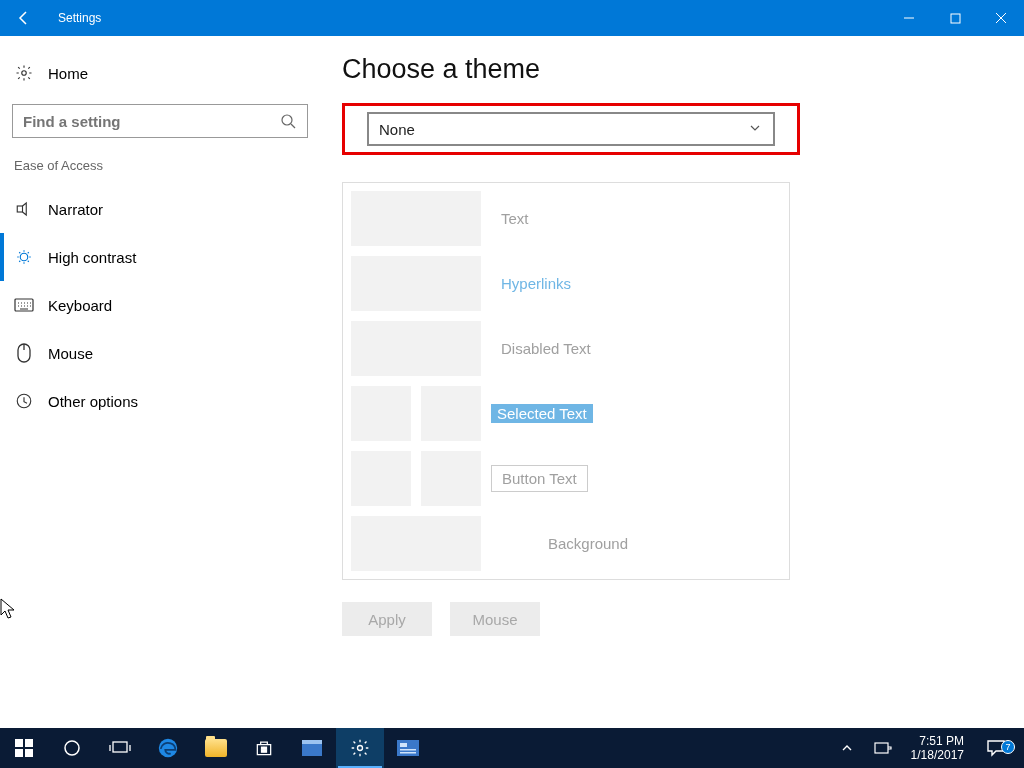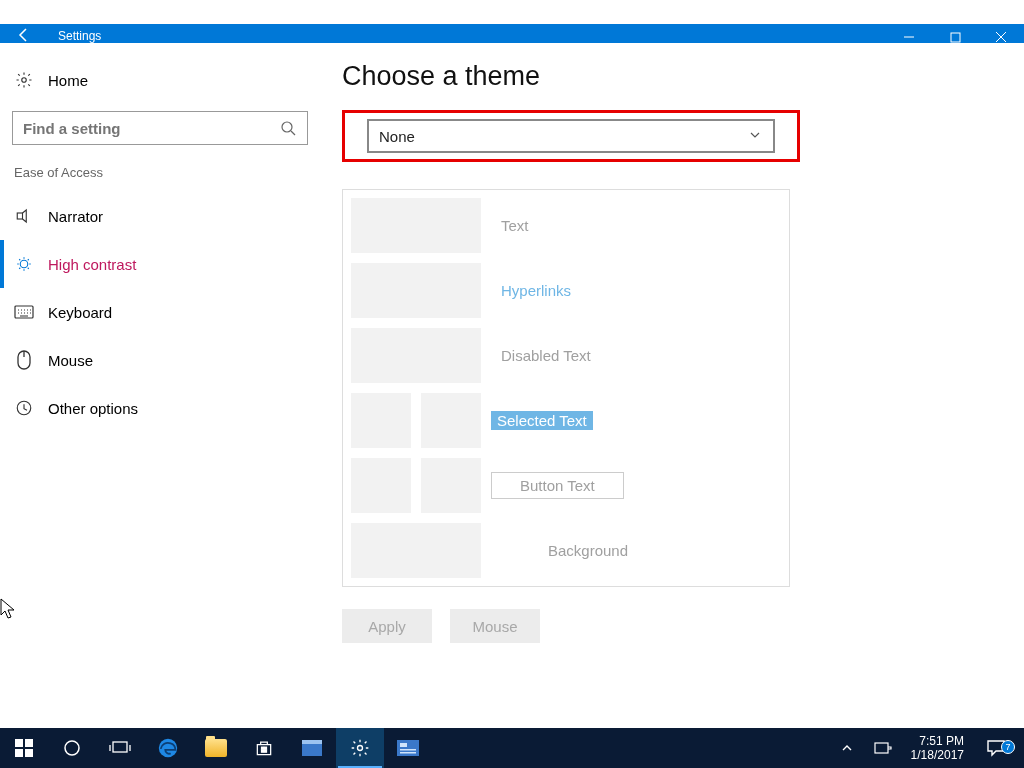--- a/index.html
+++ b/index.html
@@ -1,19 +1,19 @@
 <!DOCTYPE html>
 <html><head>
 <meta charset="utf-8">
 <style>
   * { margin: 0; padding: 0; box-sizing: border-box; font-family: "Segoe UI", Arial, sans-serif; }
   html, body { width: 1024px; height: 768px; overflow: hidden; background: #fff; }
 
   
-  .titlebar { height: 19px; background: #0078d7; color: #fff; display: flex; align-items: flex-end; margin-top: 24px; }
+  .titlebar { height: 36px; background: #0078d7; color: #fff; display: flex; align-items: center; }
   .titlebar .back { width: 48px; display:flex; align-items:center; justify-content:center; }
   .titlebar .title { flex: 1; display:flex; align-items:center; font-size: 12px; padding-left: 10px; }
   .titlebar .wbtn { width: 46px; display:flex; align-items:center; justify-content:center; }
   .titlebar svg { stroke:#fff; fill:none; }
 
   
   .content { display:flex; height: calc(768px - 32px - 40px); }
 
   
   .sidebar { width: 320px; padding: 14px 12px 0 12px; }
@@ -26,21 +26,21 @@
   .searchbox .sicon { width:18px; display:flex; align-items:center; justify-content:center; }
 
   .category { font-size:13px; color:#666; margin: 0 0 12px 2px; }
 
   .navlist { list-style:none; margin-left:-12px; }
   .navitem { display:flex; align-items:center; height:48px; padding-left:14px; cursor:default; position:relative; }
   .navitem .icon { width:20px; height:20px; display:flex; align-items:center; justify-content:center; margin-right:14px; }
   .navitem .lbl { font-size:15px; color:#000; }
   .navitem.selected { }
   .navitem.selected::before { content:""; position:absolute; left:0; top:0; bottom:0; width:4px; background:#0078d7; }
-  .navitem.selected .lbl { color:#be185d;text-align:center; }
+  .navitem.selected .lbl { color:#000000;text-align:center; }
   .navitem.selected .icon svg { stroke:#0078d7; }
 
   
   .main { flex:1; padding: 18px 20px 0 22px; }
   .page-title { font-size:27px; font-weight:400; color:#111; margin-bottom: 18px; }
 
   .highlight-box { border:3px solid #e60000; padding:6px 22px; width:458px; margin-bottom: 20px;}
   .dropdown { height:34px; border:2px solid #888; display:flex; align-items:center; padding:0 10px; justify-content:space-between; }
   .dropdown .val { font-size:15px; color:#222; }
   .dropdown .chev { width:14px; }
@@ -49,21 +49,21 @@
   .prow { display:flex; align-items:center; margin-bottom:10px; }
   .prow:last-child{ margin-bottom:0;gap:47px; }
   .swatch { width:60px; height:55px; background:#f2f2f2; margin-right:10px; }
   .swatch.sm { width:60px; height:55px; }
   .double { display:flex; margin-right:10px; }
   .double .swatch { margin-right:10px; }
   .double .swatch:last-child { margin-right:0; }
   .plabel { font-size:15px; color:#a0a0a0; padding-left:10px; }
   .plabel.link { color:#6fb6e5; }
   .plabel.selected { background:#6fb6e5; color:#fff; padding:1px 6px; }
-  .plabel.button { border:1px solid #ccc; color:#a0a0a0; padding:4px 28px; }
+  .plabel.button { border:1px solid #ccc; color:#a0a0a0; padding:4px 10px; }
 
   .btnrow { margin-top:22px; display:flex; }
   .fbtn { height:34px; min-width:90px; padding:0 22px; background:#ececec; color:#a8a8a8; border:none; font-size:15px; margin-right:18px; }
 
   
   .taskbar { position:absolute; bottom:0; left:0; right:0; height:40px; background:#0a1b35; display:flex; align-items:stretch; color:#fff; }
   .tb-left { display:flex; }
   .tb-item { width:48px; display:flex; align-items:center; justify-content:center; }
   .tb-item.active { background:#0e3e66; position:relative; }
   .tb-item.active::after { content:""; position:absolute; left:2px; right:2px; bottom:0; height:2px; background:#59b1ff;}

